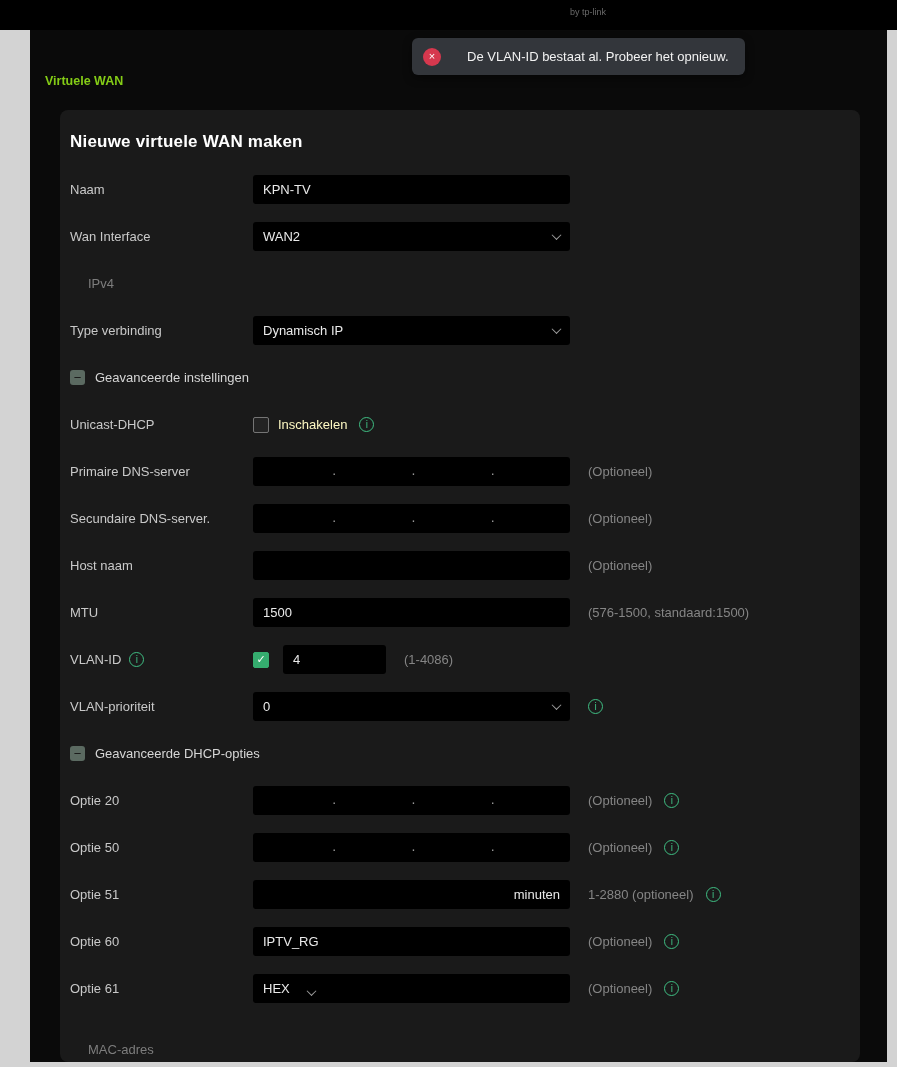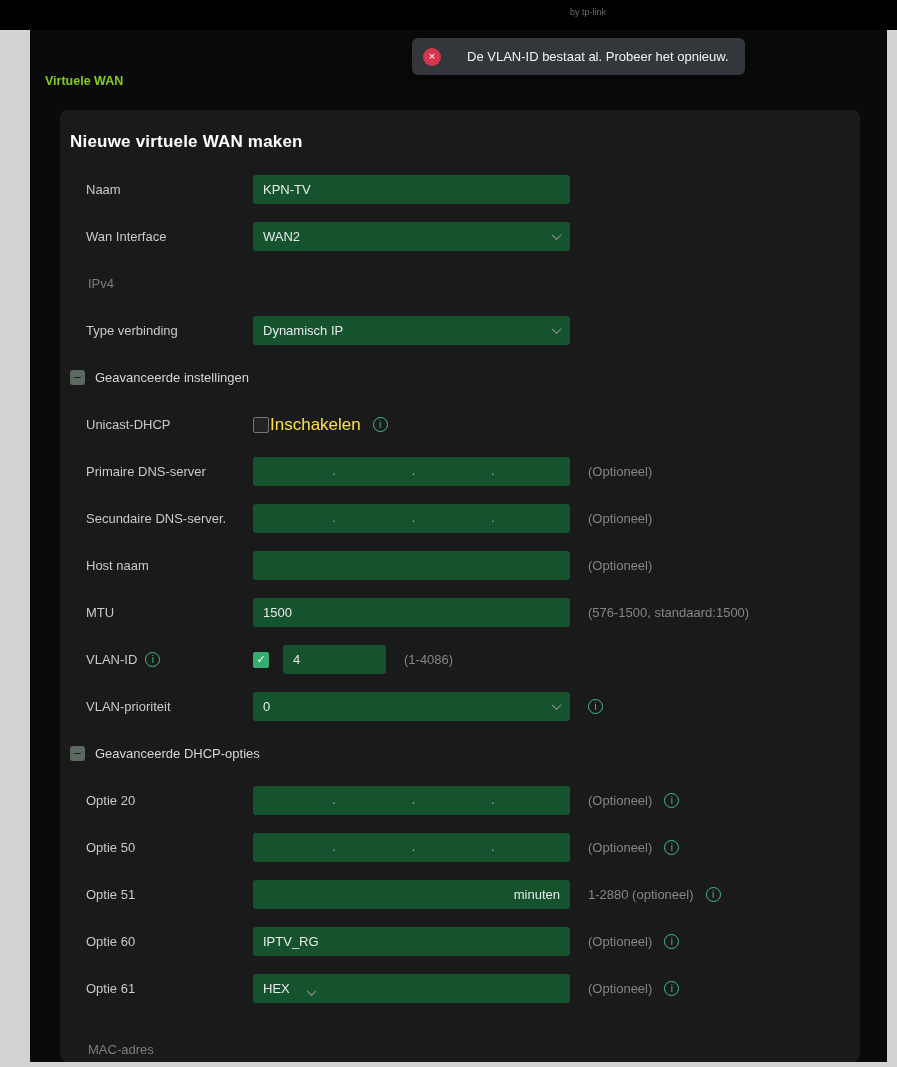--- a/index.html
+++ b/index.html
@@ -6,37 +6,37 @@
   html,body{margin:0;padding:0}
   body{width:897px;height:1067px;background:#d3d3d3;font-family:"Liberation Sans",sans-serif;position:relative;overflow:hidden}
   .topbar{position:absolute;top:0;left:0;width:897px;height:30px;background:#000}
   .brand{position:absolute;top:7px;left:570px;color:#6a6a6a;font-size:9px}
   .panel{position:absolute;left:30px;top:30px;width:857px;height:1032px;background:#0a0a0a}
   .page-title{position:absolute;left:15px;top:44px;color:#84cc16;font-size:12.5px;font-weight:700}
   .card{position:absolute;left:30px;top:80px;width:800px;height:952px;background:#1a1a1a;border-radius:8px;overflow:hidden}
   .card-title{margin:22px 0 0 10px;color:#ffffff;font-size:17px;font-weight:700;letter-spacing:.2px}
   .rows{margin-top:14px}
   .row{display:flex;align-items:center;height:47px}
-  .row-label{width:193px;padding-left:26px;color:#c9c9c9;font-size:13px;flex-shrink:0;display:flex;align-items:center}
+  .row-label{width:193px;padding-left:10px;color:#c9c9c9;font-size:13px;flex-shrink:0;display:flex;align-items:center}
   .section-dim{color:#7d7d7d;font-size:13px;padding-left:28px}
   .section-toggle{padding-left:10px;cursor:pointer}
   .collapse{width:15px;height:15px;border-radius:3px;background:#5b6a61;color:#141414;display:flex;align-items:center;justify-content:center;font-size:13px;line-height:1;flex-shrink:0}
   .section-toggle-label{margin-left:10px;color:#d6d6d6;font-size:13px}
-  .input{width:317px;height:29px;background:#14532d;border-radius:3px;display:flex;align-items:center;padding:0 10px;color:#eaeaea;font-size:13px;position:relative}
+  .input{width:317px;height:29px;background:#000000;border-radius:3px;display:flex;align-items:center;padding:0 10px;color:#eaeaea;font-size:13px;position:relative}
   .input.small{width:103px;margin-left:14px}
   .input.select{justify-content:space-between;cursor:pointer}
   .chev{width:7px;height:7px;border-right:1.6px solid #9b9b9b;border-bottom:1.6px solid #9b9b9b;transform:rotate(45deg) translate(-1px,-1px);margin-left:10px;flex-shrink:0}
   .ipdot{position:absolute;top:1px;color:#9a9a9a;font-size:14px;line-height:24px}
   .d1{left:25%}.d2{left:50%}.d3{left:75%}
   .hint{margin-left:18px;color:#858585;font-size:13px;white-space:nowrap}
   .info{width:15px;height:15px;border:1px solid #3fbe83;border-radius:50%;color:#3fbe83;font-size:10px;display:inline-flex;align-items:center;justify-content:center;margin-left:12px;flex-shrink:0;font-style:normal;line-height:1;cursor:pointer}
   .label-info{margin-left:8px}
   .checkbox{width:16px;height:16px;border:1px solid #757575;border-radius:2px;background:#232323;flex-shrink:0;cursor:pointer;display:inline-flex;align-items:center;justify-content:center}
   .checkbox.checked{background:#35ad6f;border-color:#35ad6f;color:#ffffff;font-size:11px}
-  .cb-label{margin-left:1px;color:#fde047;font-size:17px}
+  .cb-label{margin-left:9px;color:#fef9c3;font-size:13px}
   .suffix{margin-left:auto;color:#e8e8e8}
   .inner-select{display:flex;align-items:flex-end;cursor:pointer}
   .inner-select .chev{margin-left:18px}
   .mac-row{margin-top:14px}
   .toast{position:absolute;left:412px;top:38px;height:37px;background:#33363b;border-radius:6px;display:flex;align-items:center;padding:0 16px 0 11px;box-shadow:0 3px 10px rgba(0,0,0,.45);z-index:5}
   .err{width:18px;height:18px;border-radius:50%;background:#d6384e;color:#ffffff;font-size:11px;display:flex;align-items:center;justify-content:center;flex-shrink:0;line-height:1}
   .toast-msg{margin-left:26px;color:#f2f2f2;font-size:13px;white-space:nowrap}
 </style>
 </head>
 <body>

